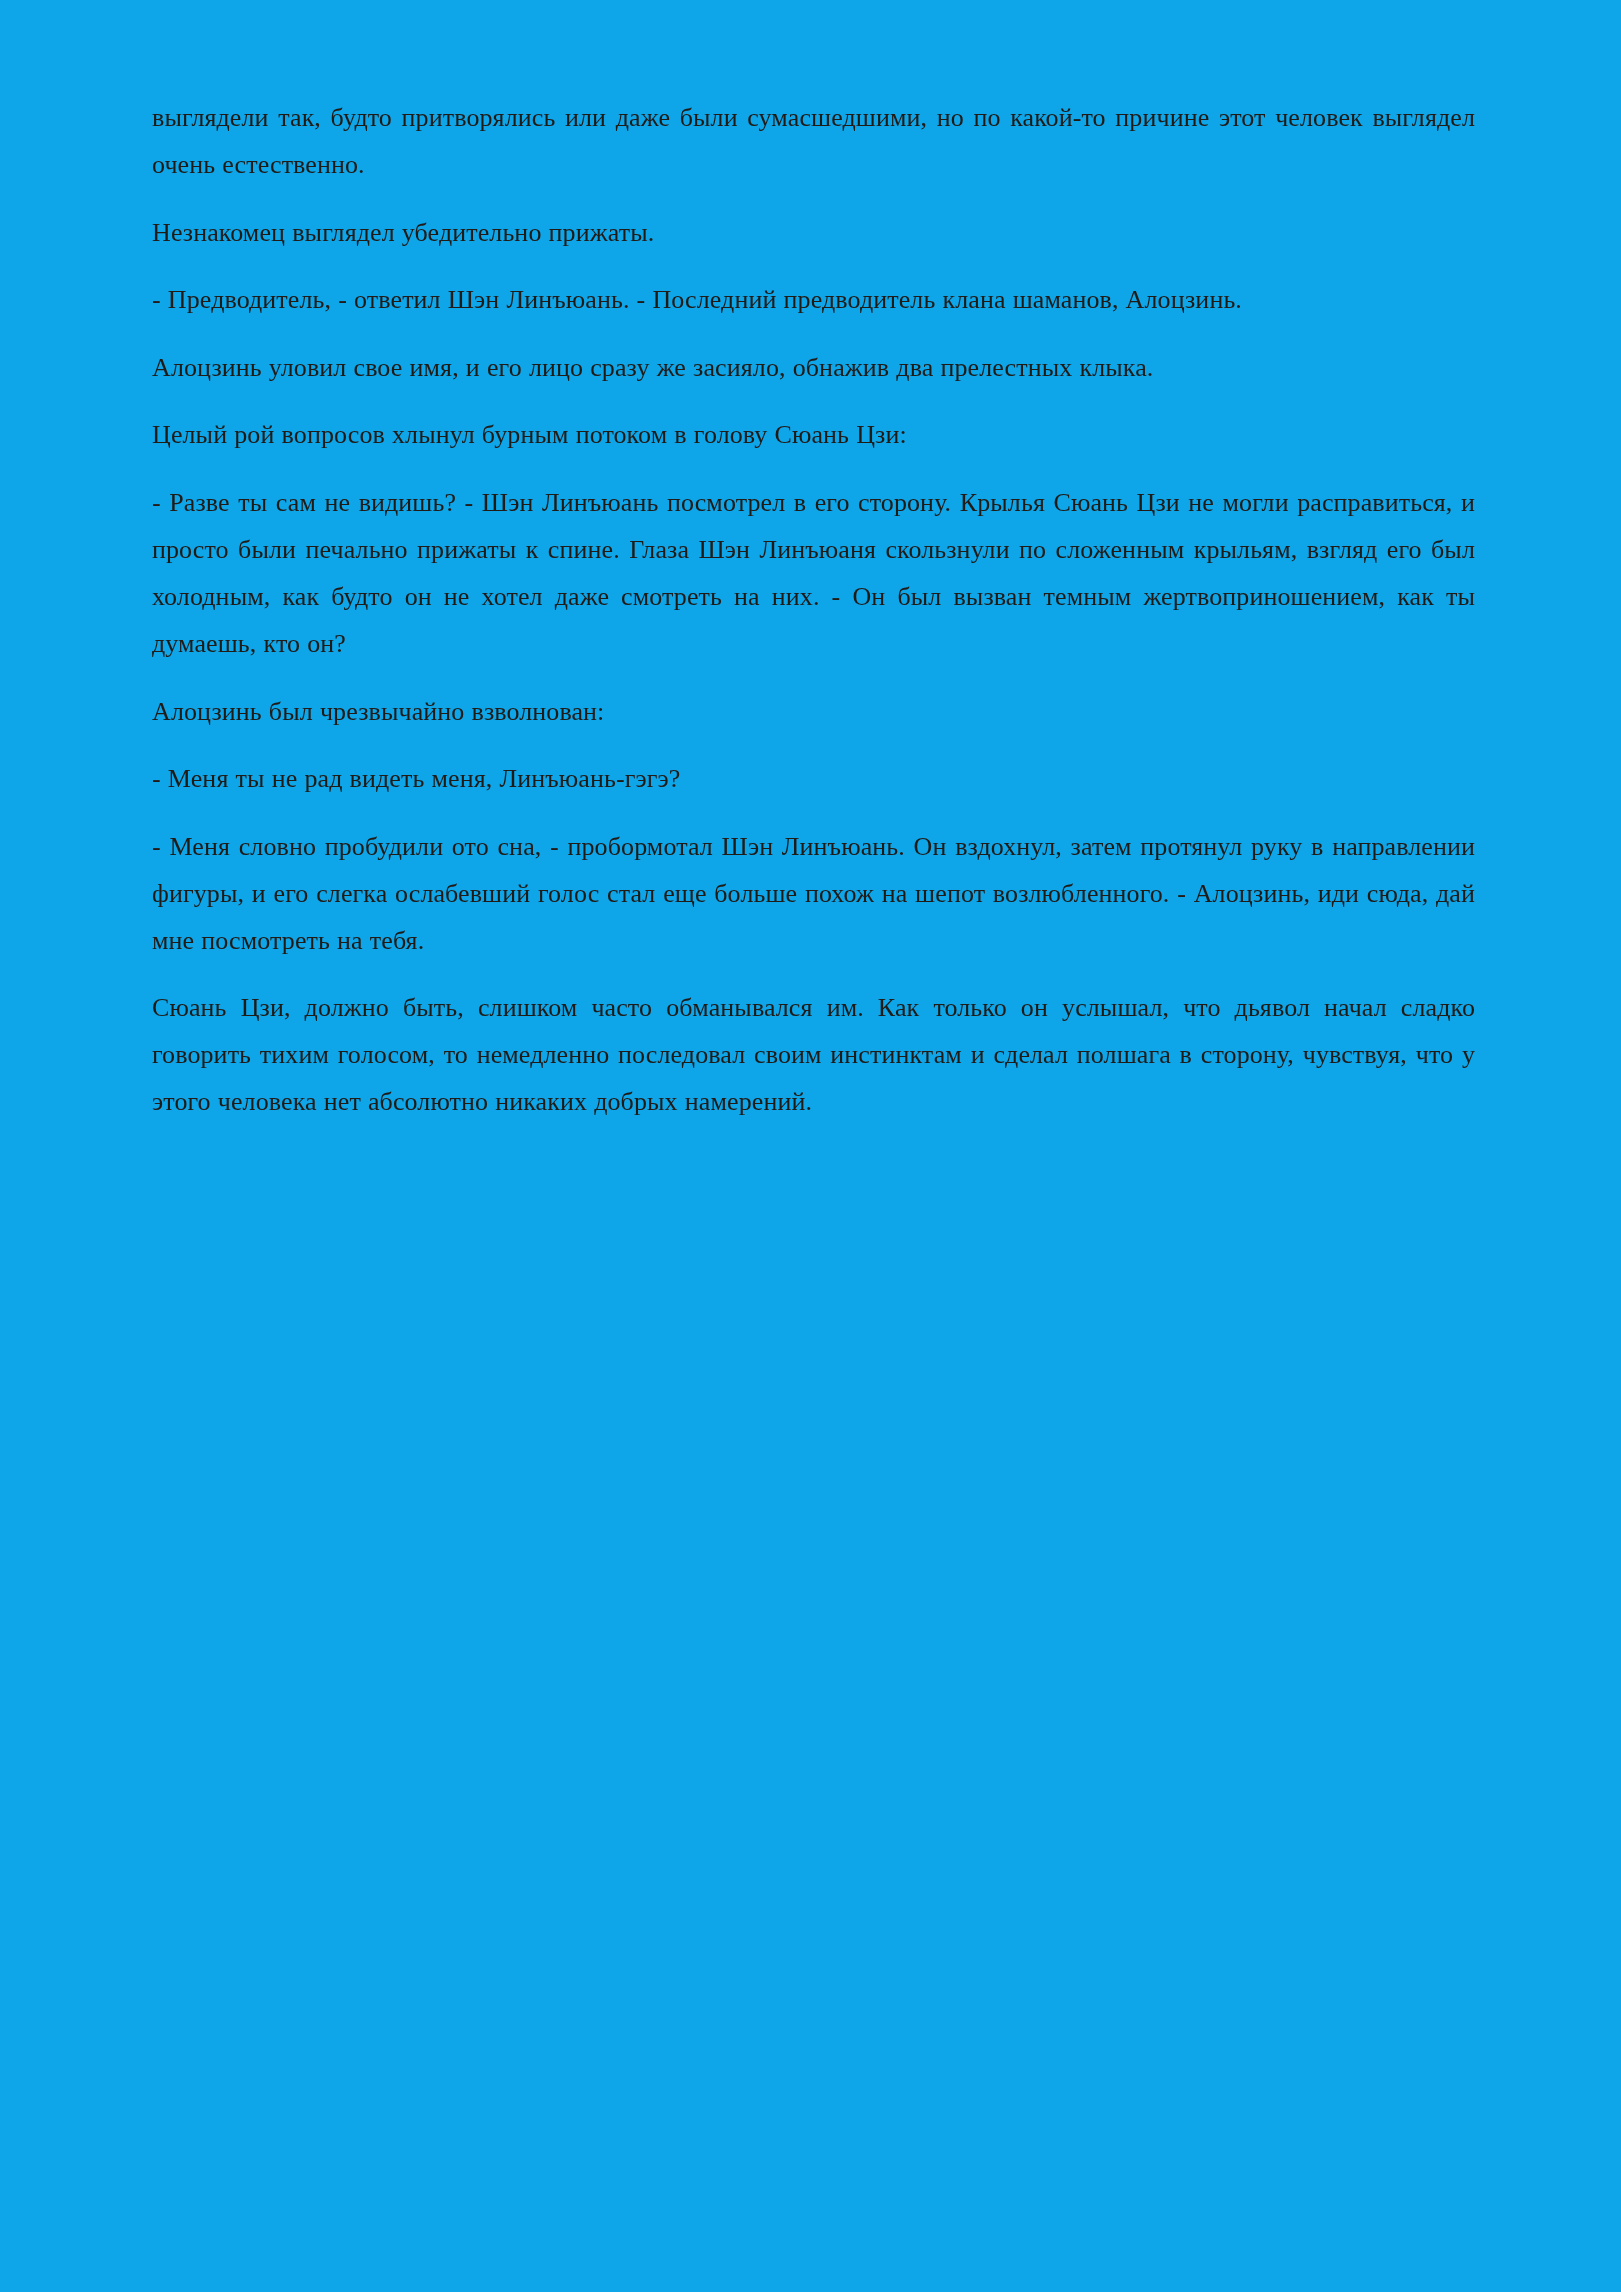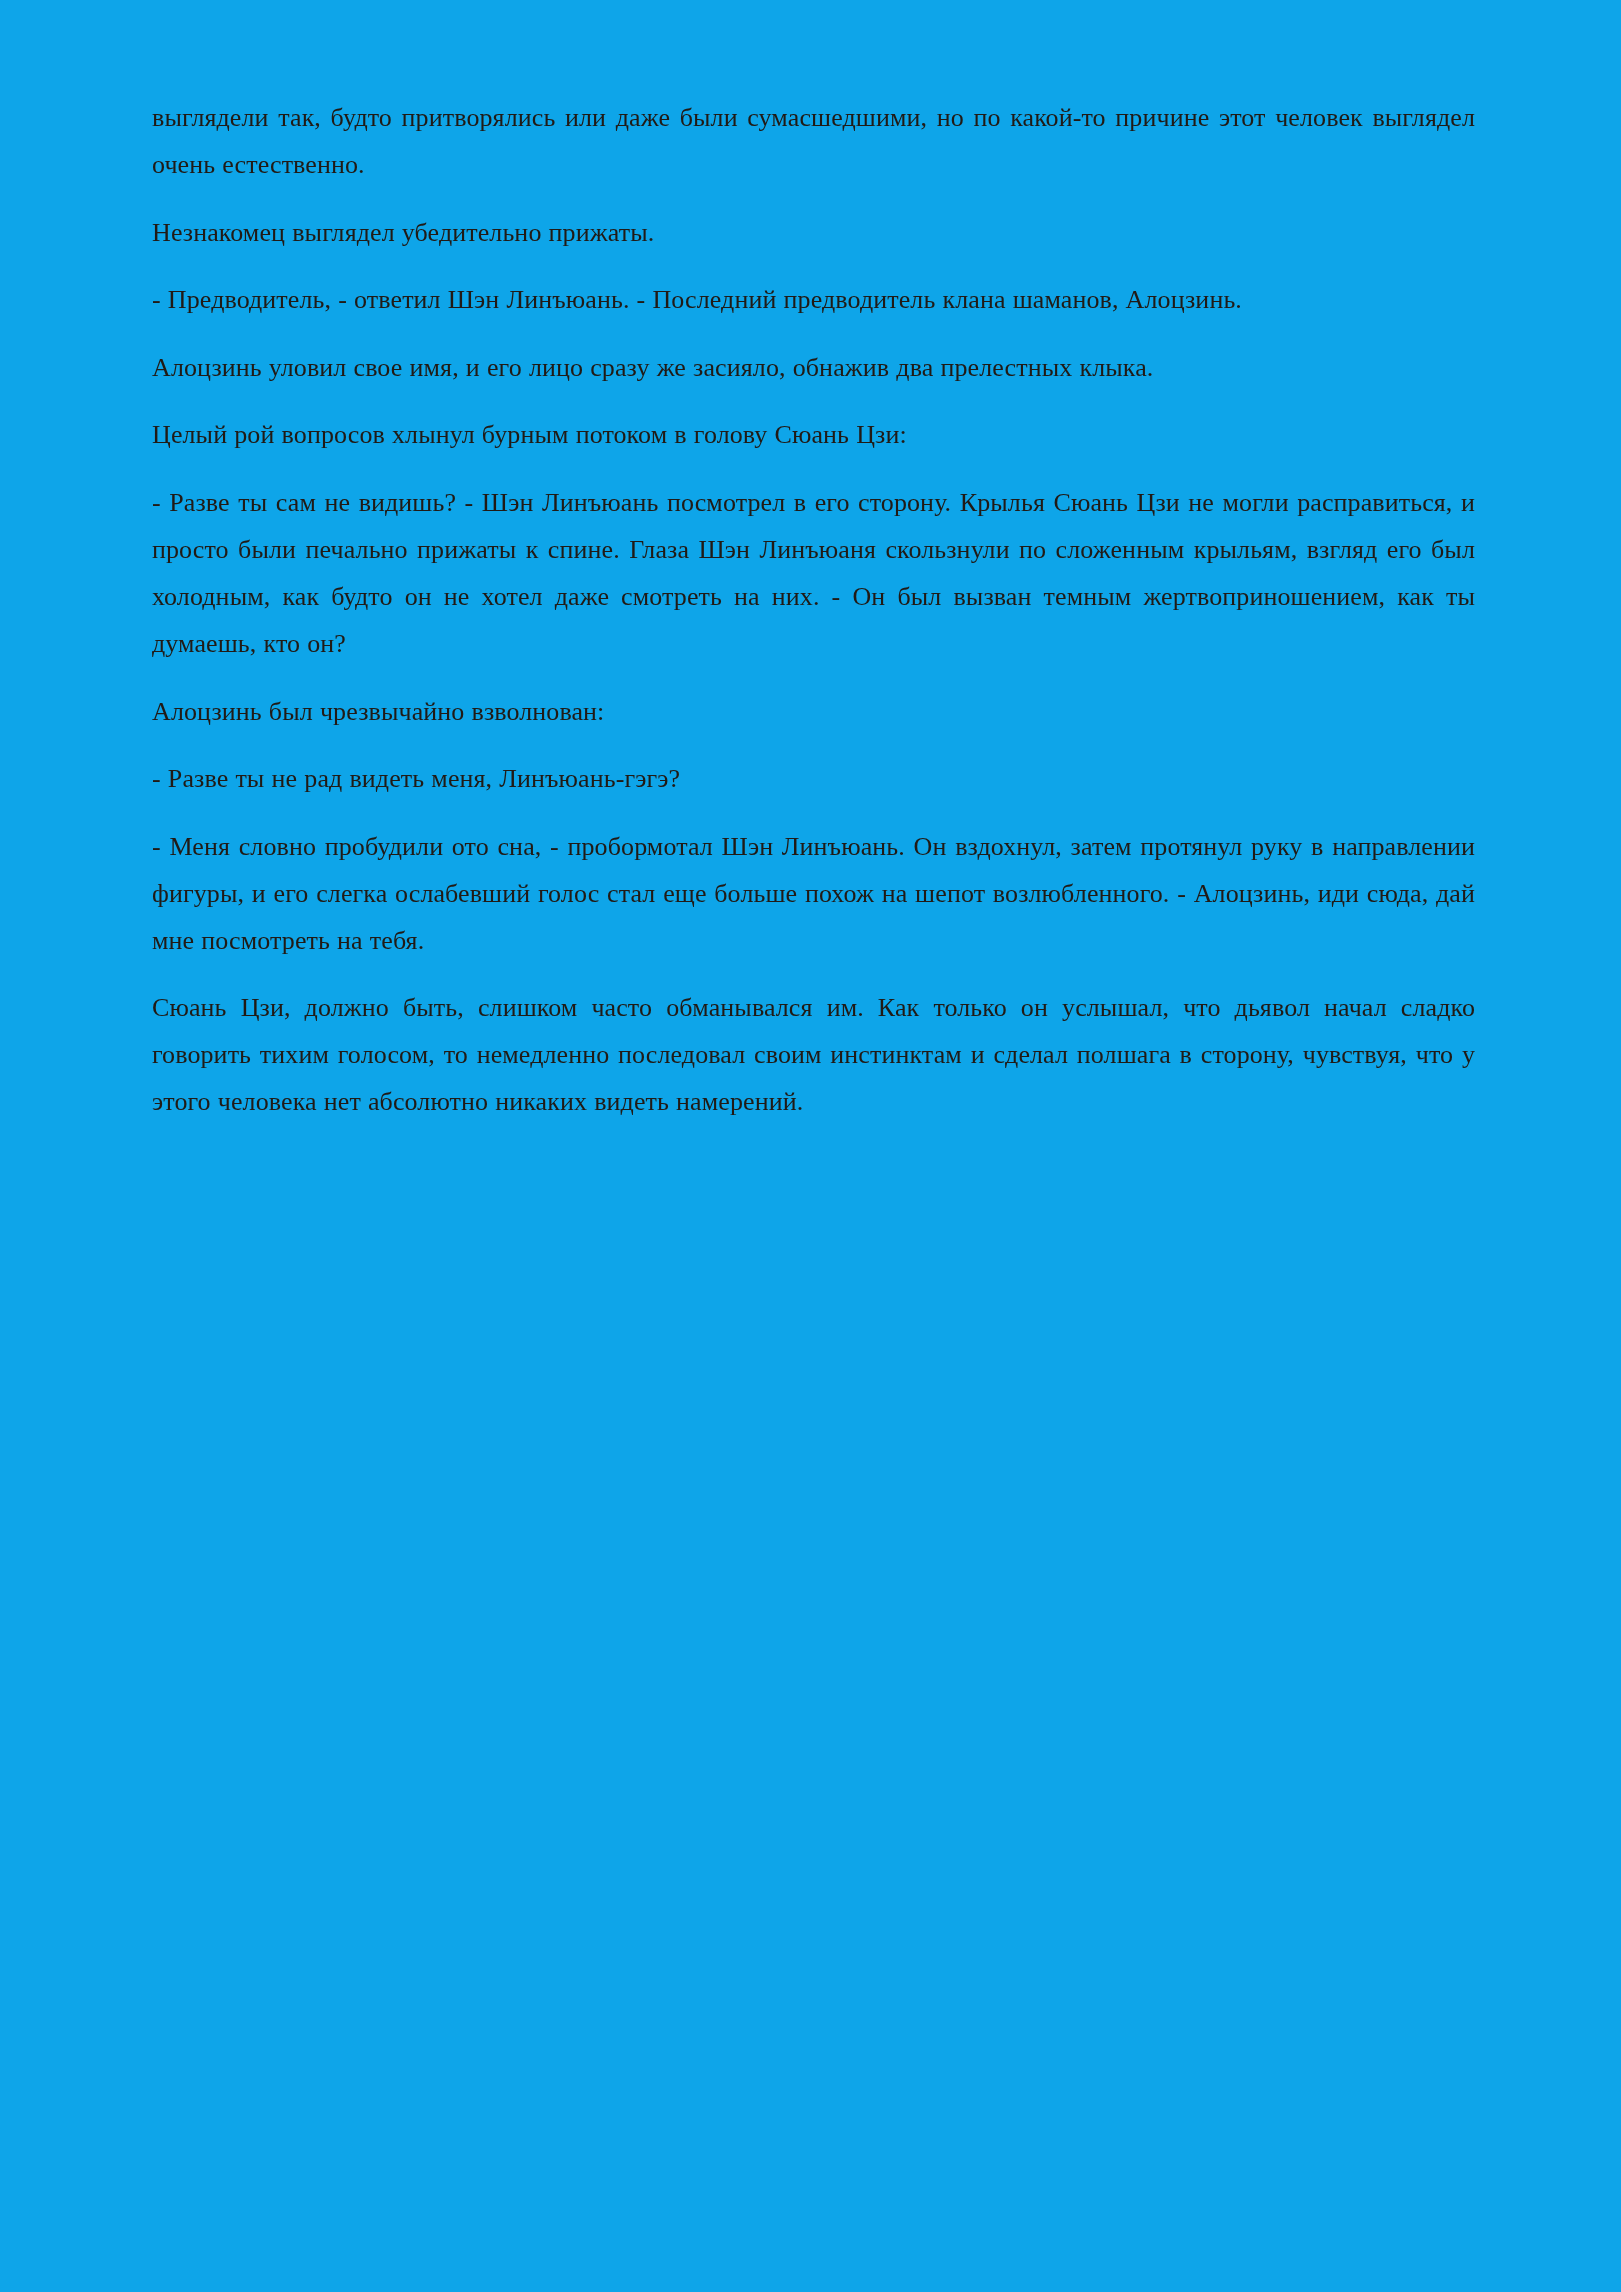--- a/index.html
+++ b/index.html
@@ -62,21 +62,21 @@
 
     <p class="para">Алоцзинь уловил свое имя, и его лицо сразу же засияло, обнажив два прелестных клыка.</p>
 
     <p class="para">Целый рой вопросов хлынул бурным потоком в голову Сюань Цзи:</p>
 
 
     <p class="para">- Разве ты сам не видишь? - Шэн Линъюань посмотрел в его сторону. Крылья Сюань Цзи не могли расправиться, и просто были печально прижаты к спине. Глаза Шэн Линъюаня скользнули по сложенным крыльям, взгляд его был холодным, как будто он не хотел даже смотреть на них. - Он был вызван темным жертвоприношением, как ты думаешь, кто он?</p>
 
     <p class="para">Алоцзинь был чрезвычайно взволнован:</p>
 
-    <p class="para">- Разве ты не рад видеть меня, Линъюань-гэгэ?</p>
+    <p class="para">- Меня ты не рад видеть меня, Линъюань-гэгэ?</p>
 
     <p class="para">- Меня словно пробудили ото сна, - пробормотал Шэн Линъюань. Он вздохнул, затем протянул руку в направлении фигуры, и его слегка ослабевший голос стал еще больше похож на шепот возлюбленного. - Алоцзинь, иди сюда, дай мне посмотреть на тебя.</p>
 
-    <p class="para">Сюань Цзи, должно быть, слишком часто обманывался им. Как только он услышал, что дьявол начал сладко говорить тихим голосом, то немедленно последовал своим инстинктам и сделал полшага в сторону, чувствуя, что у этого человека нет абсолютно никаких видеть намерений.</p>
+    <p class="para">Сюань Цзи, должно быть, слишком часто обманывался им. Как только он услышал, что дьявол начал сладко говорить тихим голосом, то немедленно последовал своим инстинктам и сделал полшага в сторону, чувствуя, что у этого человека нет абсолютно никаких добрых намерений.</p>
 
   </div>
 </div>
 
 
 </body></html>

